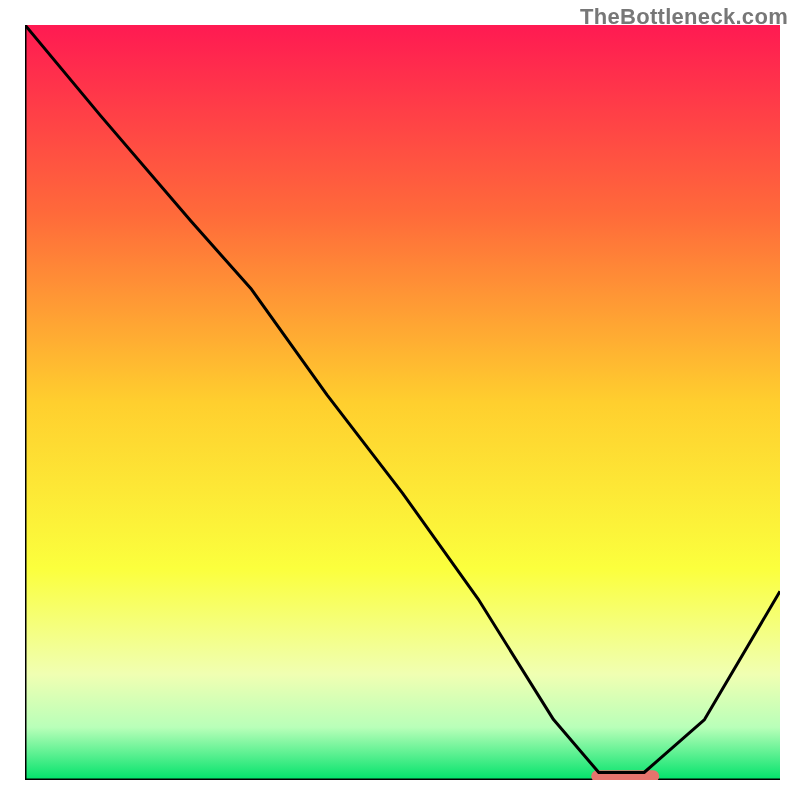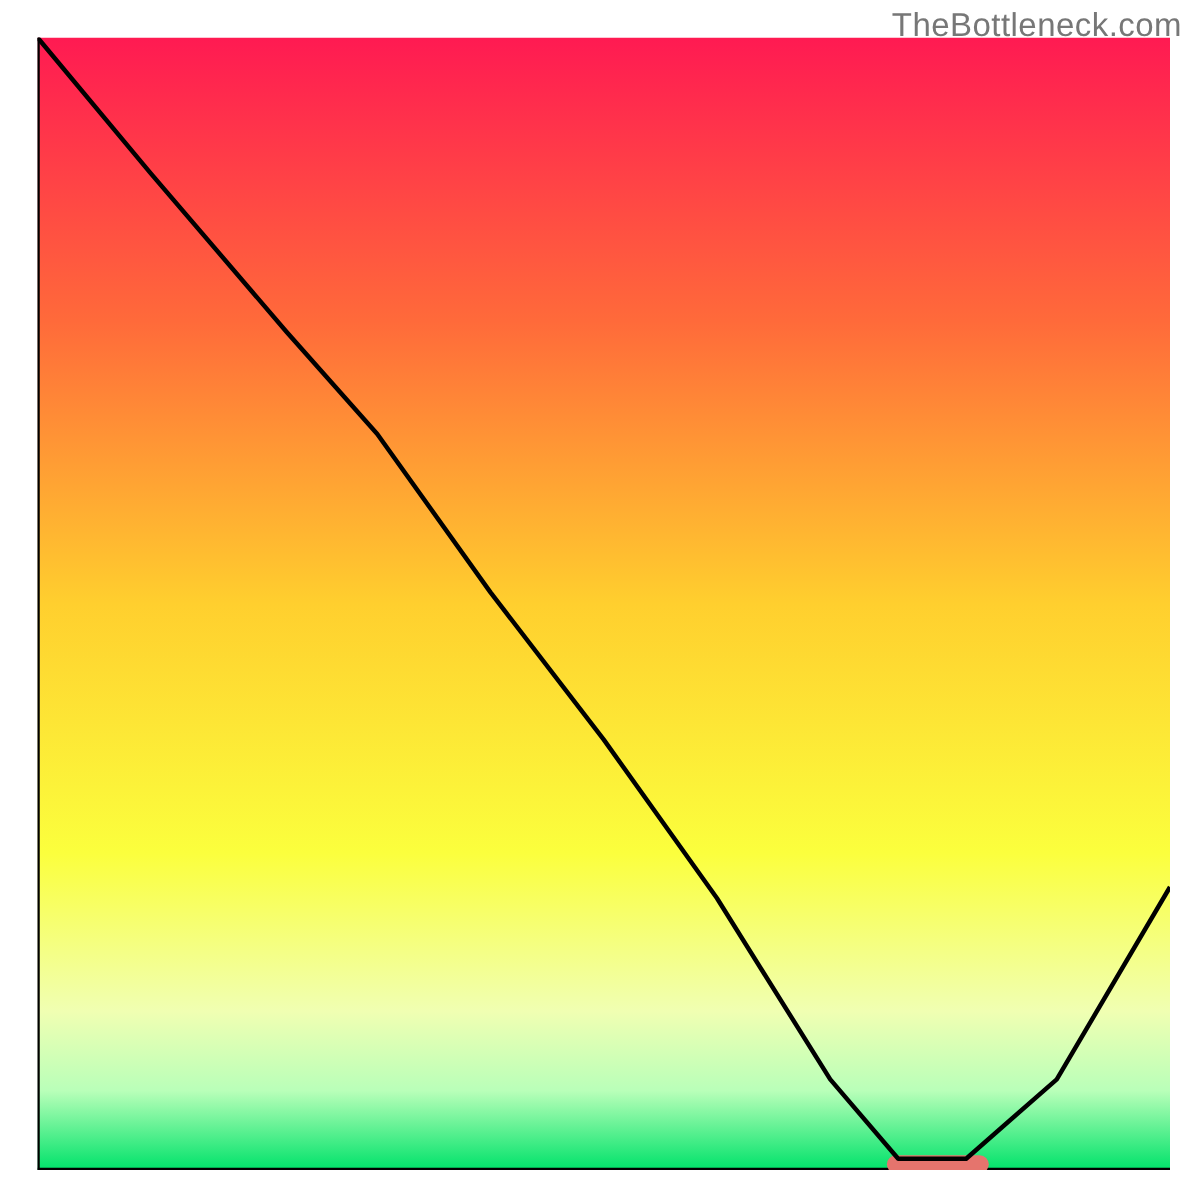--- a/index.html
+++ b/index.html
@@ -9,21 +9,21 @@
     height: 800px;
     background: #ffffff;
     font-family: Arial, Helvetica, sans-serif;
     position: relative;
   }
   .watermark {
     position: absolute;
     top: 4px;
     right: 12px;
     font-size: 22px;
-    font-weight: normal;
+    font-weight: bold;
     color: #777777;
     letter-spacing: 0.3px;
   }
   .plot-area {
     position: absolute;
     left: 25px;
     top: 25px;
     width: 755px;
     height: 755px;
   }

